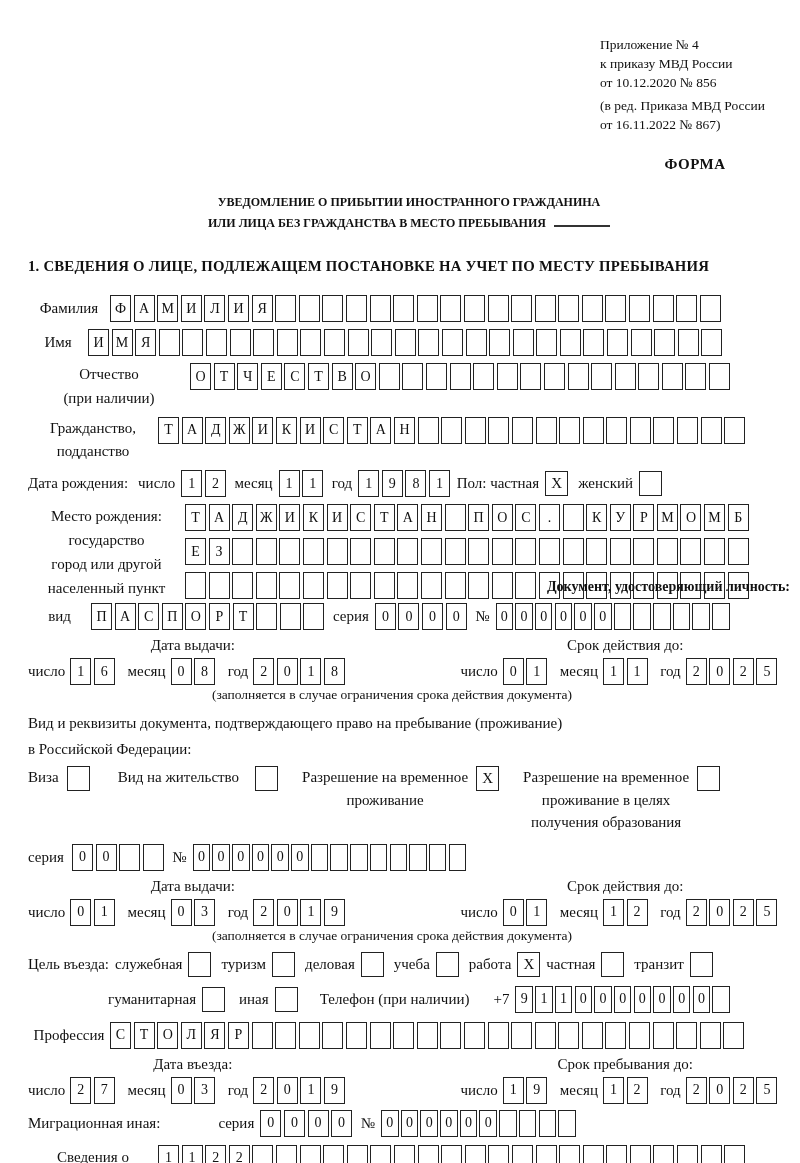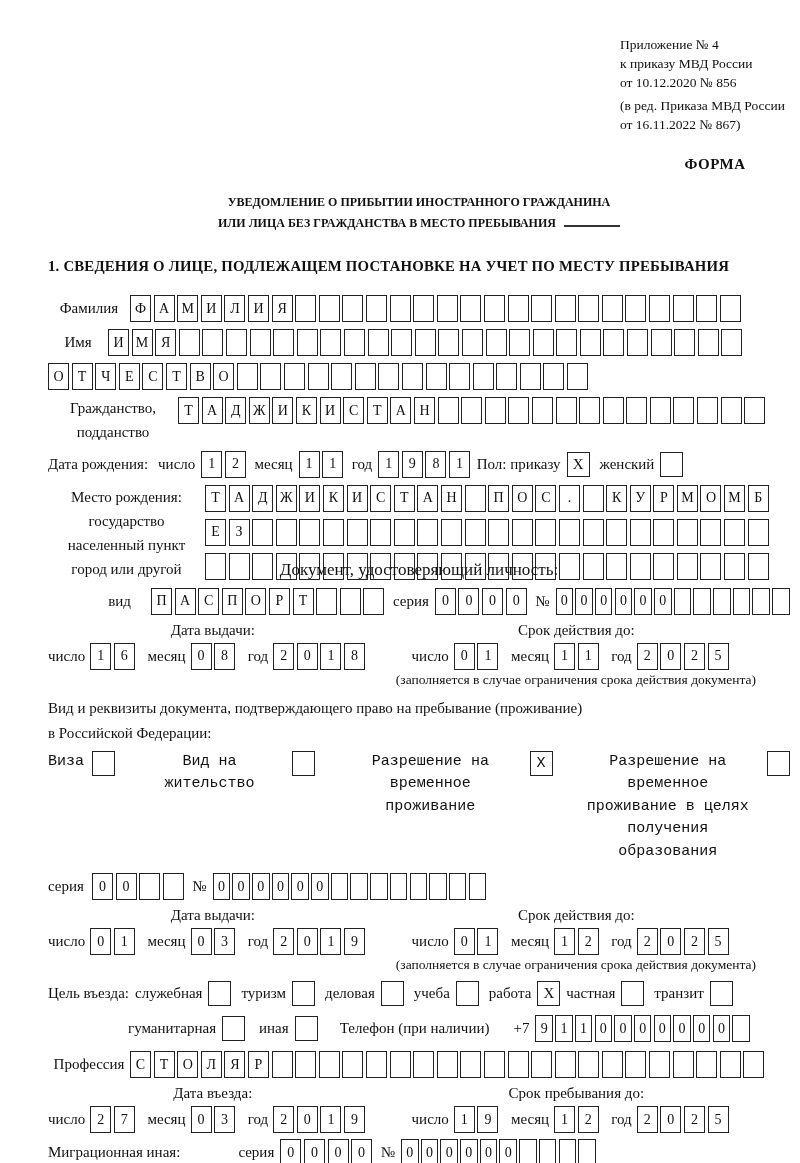--- a/index.html
+++ b/index.html
@@ -1,17 +1,17 @@
 <!DOCTYPE html>
 <html><head>
 <meta charset="utf-8">
 <style>
   html,body{margin:0;padding:0;background:#fff;}
   body{width:800px;height:1163px;color:#111;font-family:"Liberation Serif",serif;font-size:15px;overflow:hidden;}
-  .page{box-sizing:border-box;width:800px;height:1163px;padding:36px 10px 0 48px;position:relative;}
+  .page{box-sizing:border-box;width:800px;height:1163px;padding:36px 10px 0 28px;position:relative;}
 
   
   .appendix{margin-left:572px;width:220px;font-size:13.5px;line-height:1.4;}
   .appendix .gap{height:4px;}
   .forma{margin-left:572px;width:190px;text-align:center;font-weight:bold;font-size:15px;margin-top:22px;letter-spacing:.5px;}
   .title{text-align:center;font-weight:bold;font-size:12px;line-height:1.5;margin-top:20px;}
   .title .blank{display:inline-block;width:56px;border-bottom:2px solid #333;height:14px;margin-left:8px;}
   .sec1{font-weight:bold;font-size:14.8px;margin-top:26px;margin-bottom:20px;letter-spacing:.2px;}
 
   
@@ -23,39 +23,39 @@
   .cellrow.sm .cell{width:15.5px;margin-right:2.2px;}
   .checkbox{flex:none;width:21px;height:23px;border:1.6px solid #222;display:inline-flex;align-items:center;justify-content:center;font-size:15px;background:#fff;}
   .stack{display:flex;flex-direction:column;}
   .stack .cellrow{margin-bottom:7px;}
 
   .w-fam{width:82px;}
   .w-name{width:60px;}
   .w-patr{width:162px;line-height:1.55;}
   .w-citiz{width:130px;line-height:1.55;}
   .w-place{width:157px;line-height:1.6;}
-  .w-vid{width:63px;margin-left:40px;}
+  .w-vid{width:63px;}
   .w-prof{width:82px;}
   .w-repr{width:130px;line-height:1.6;}
 
   .inlbl{margin:0 6px;}
-  .doc-head{text-align:center;font-weight:normal;font-size:17px;margin:6px 0 8px 0;}
-
-  .daterow{display:flex;}
+  .doc-head{text-align:right;font-weight:bold;font-size:14px;margin:6px 0 8px 0;}
+
+  .daterow{display:flex;justify-content:space-between;}
   .datecol{display:flex;flex-direction:column;}
   .datecol .datehead{text-align:center;margin-bottom:4px;}
   .dategroup{display:flex;align-items:center;}
   .dategroup .dlabel{margin-right:5px;}
   .dategroup .cellrow{margin-right:10px;}
   .datecol.right{margin-left:34px;}
-  .note{font-size:13.5px;text-align:right;margin:2px 34px 8px 0;}
+  .note{font-size:13.5px;text-align:center;margin:2px 34px 8px 0;}
 
   .intro{line-height:1.7;}
   .opts{display:flex;align-items:flex-start;margin:4px 0 10px 0;}
-  .opt{display:flex;align-items:flex-start;margin-right:14px;font-family:Liberation Mono, monospace;}
+  .opt{display:flex;align-items:flex-start;margin-right:14px;}
   .opt .optlabel{white-space:pre-line;text-align:center;line-height:1.5;margin-right:8px;}
   .opt .checkbox{margin-top:0px;}
 
   .purpose-row{display:flex;align-items:center;margin-bottom:9px;flex-wrap:nowrap;}
   .purpose-row .plabel{margin-right:6px;}
   .purpose-row .checkbox{margin-right:10px;}
 
   .mig-row{display:flex;align-items:center;margin:6px 0 8px 0;}
 </style>
 </head>
@@ -139,20 +139,24 @@
         <span class="cell"></span>
         <span class="cell"></span>
         <span class="cell"></span>
         <span class="cell"></span>
         <span class="cell"></span>
         <span class="cell"></span>
       </span>
   </div>
 
   <div class="row top">
+    <span class="lbl w-patr">
+      <span style="display:block">Отчество</span>
+      <span style="display:block">(при наличии)</span>
+    </span>
     <span class="cellrow">
         <span class="cell">О</span>
         <span class="cell">Т</span>
         <span class="cell">Ч</span>
         <span class="cell">Е</span>
         <span class="cell">С</span>
         <span class="cell">Т</span>
         <span class="cell">В</span>
         <span class="cell">О</span>
         <span class="cell"></span>
@@ -219,32 +223,32 @@
         <span class="cell">1</span>
         <span class="cell">1</span>
       </span>
     <span class="inlbl">год</span>
     <span class="cellrow">
         <span class="cell">1</span>
         <span class="cell">9</span>
         <span class="cell">8</span>
         <span class="cell">1</span>
       </span>
-    <span class="inlbl" style="margin-left:4px">Пол: приказу</span>
+    <span class="inlbl" style="margin-left:4px">Пол: частная</span>
     <span class="checkbox">X</span>
     <span class="inlbl" style="margin-left:10px">женский</span>
     <span class="checkbox"></span>
   </div>
 
   <div class="row top" style="margin-top:0">
     <span class="lbl w-place">
       <span style="display:block">Место рождения:</span>
       <span style="display:block">государство</span>
+      <span style="display:block">город или другой</span>
       <span style="display:block">населенный пункт</span>
-      <span style="display:block">город или другой</span>
     </span>
     <span class="stack">
       <span class="cellrow">
           <span class="cell">Т</span>
           <span class="cell">А</span>
           <span class="cell">Д</span>
           <span class="cell">Ж</span>
           <span class="cell">И</span>
           <span class="cell">К</span>
           <span class="cell">И</span>

